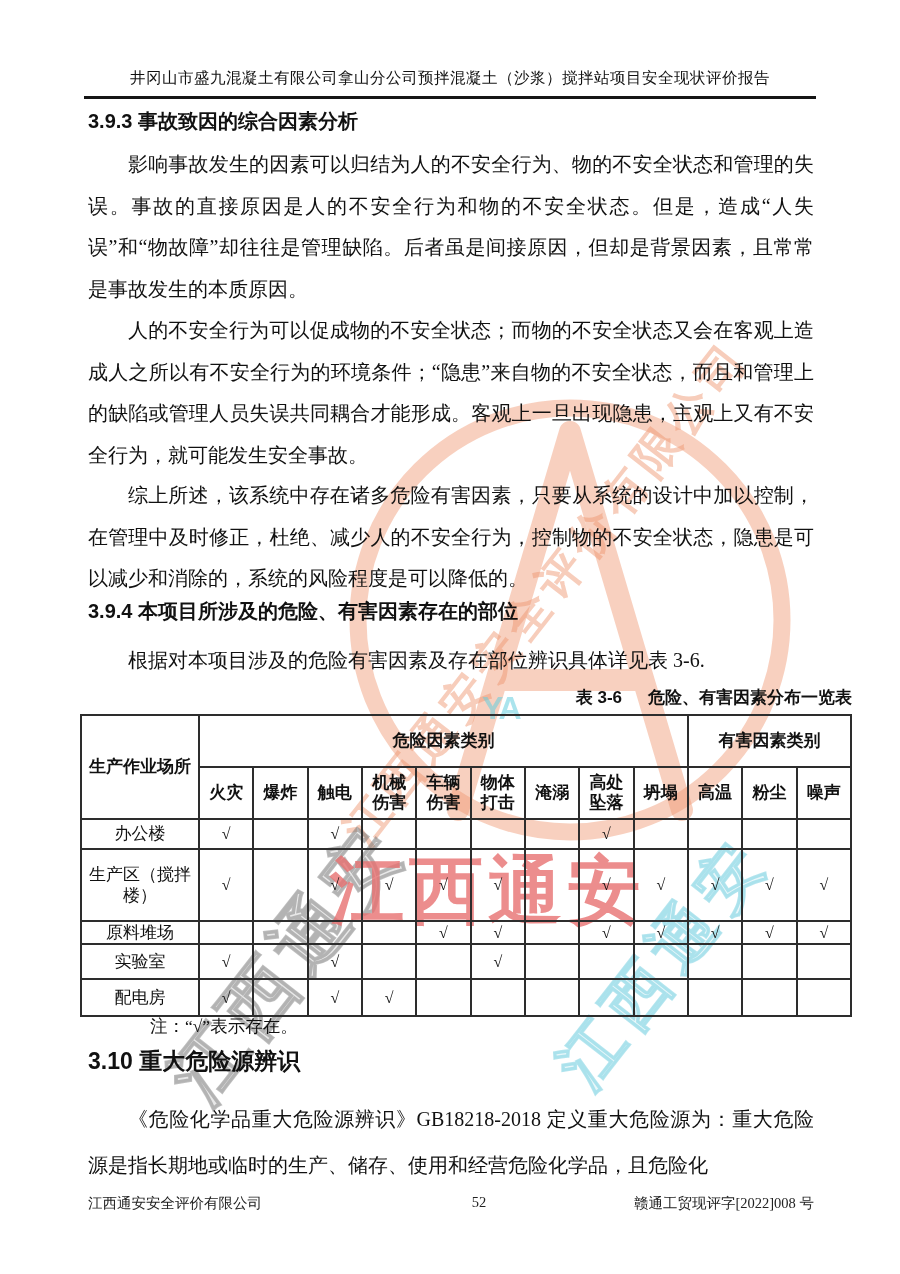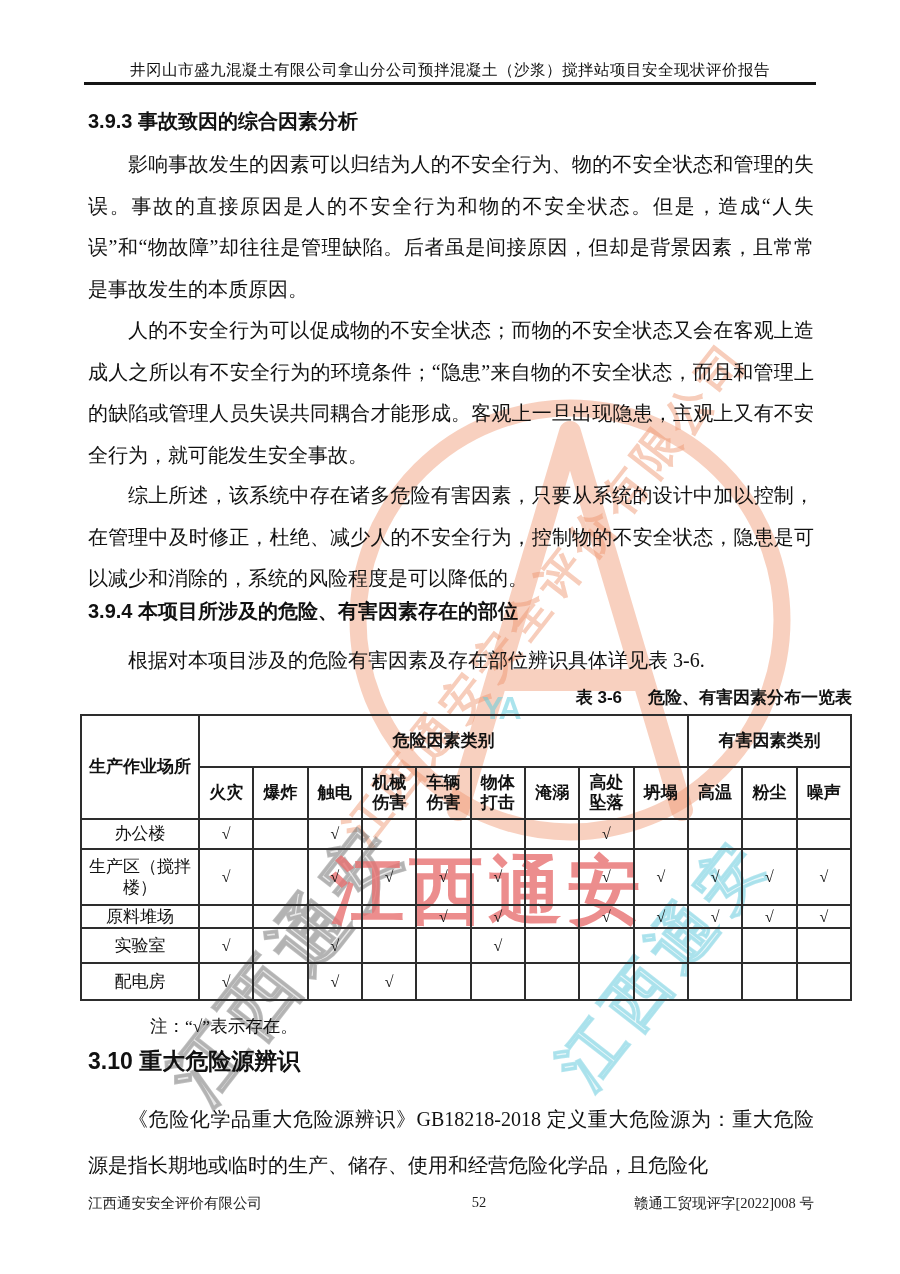--- a/index.html
+++ b/index.html
@@ -50,23 +50,23 @@
   .wm-stamp{
     position:absolute;left:330px;top:842px;
     font-family:"Liberation Serif","DejaVu Serif",serif;
     font-size:74px;font-weight:bold;letter-spacing:5px;
     color:rgba(231,112,112,0.8);
     white-space:nowrap;
   }
   
   .layer{position:absolute;inset:0;z-index:1;}
   .doc-header{
-    position:absolute;left:84px;right:84px;top:60px;
+    position:absolute;left:84px;right:84px;top:68px;
     text-align:center;font-size:15.5px;letter-spacing:0.5px;
-    padding-bottom:1px;border-bottom:3px solid #151515;
+    padding-bottom:7px;border-bottom:3px solid #151515;
   }
   .h2{
     position:absolute;left:88px;
     font-family:"Liberation Sans","DejaVu Sans",sans-serif;
     font-weight:bold;font-size:20px;
   }
   .h393{top:108px;}
   .h394{top:598px;}
   .h310{top:1046px;font-size:23px;}
   .para{
@@ -98,21 +98,21 @@
     padding:0 1px;background:transparent;
     overflow:hidden;
   }
   .factors-table thead th{
     font-family:"Liberation Sans","DejaVu Sans",sans-serif;
     font-weight:bold;font-size:17px;line-height:1.2;
   }
   .factors-table thead tr:nth-child(1){height:52px;}
   .factors-table thead tr:nth-child(2){height:52px;}
   .factors-table tbody tr:nth-child(1){height:30px;}
-  .factors-table tbody tr:nth-child(2){height:56px;font-family:Liberation Serif, serif;}
+  .factors-table tbody tr:nth-child(2){height:72px;font-family:Liberation Serif, serif;}
   .factors-table tbody tr:nth-child(3){height:14px;}
   .factors-table tbody tr:nth-child(4){height:35px;}
   .factors-table tbody tr:nth-child(5){height:37px;padding-left:36px;}
   .factors-table td{font-size:16px;}
   .factors-table td.rowname{font-size:17px;line-height:1.25;}
   .tbl-note{
     position:absolute;left:150px;top:1014px;
     font-size:17.5px;
   }
   .doc-footer{

